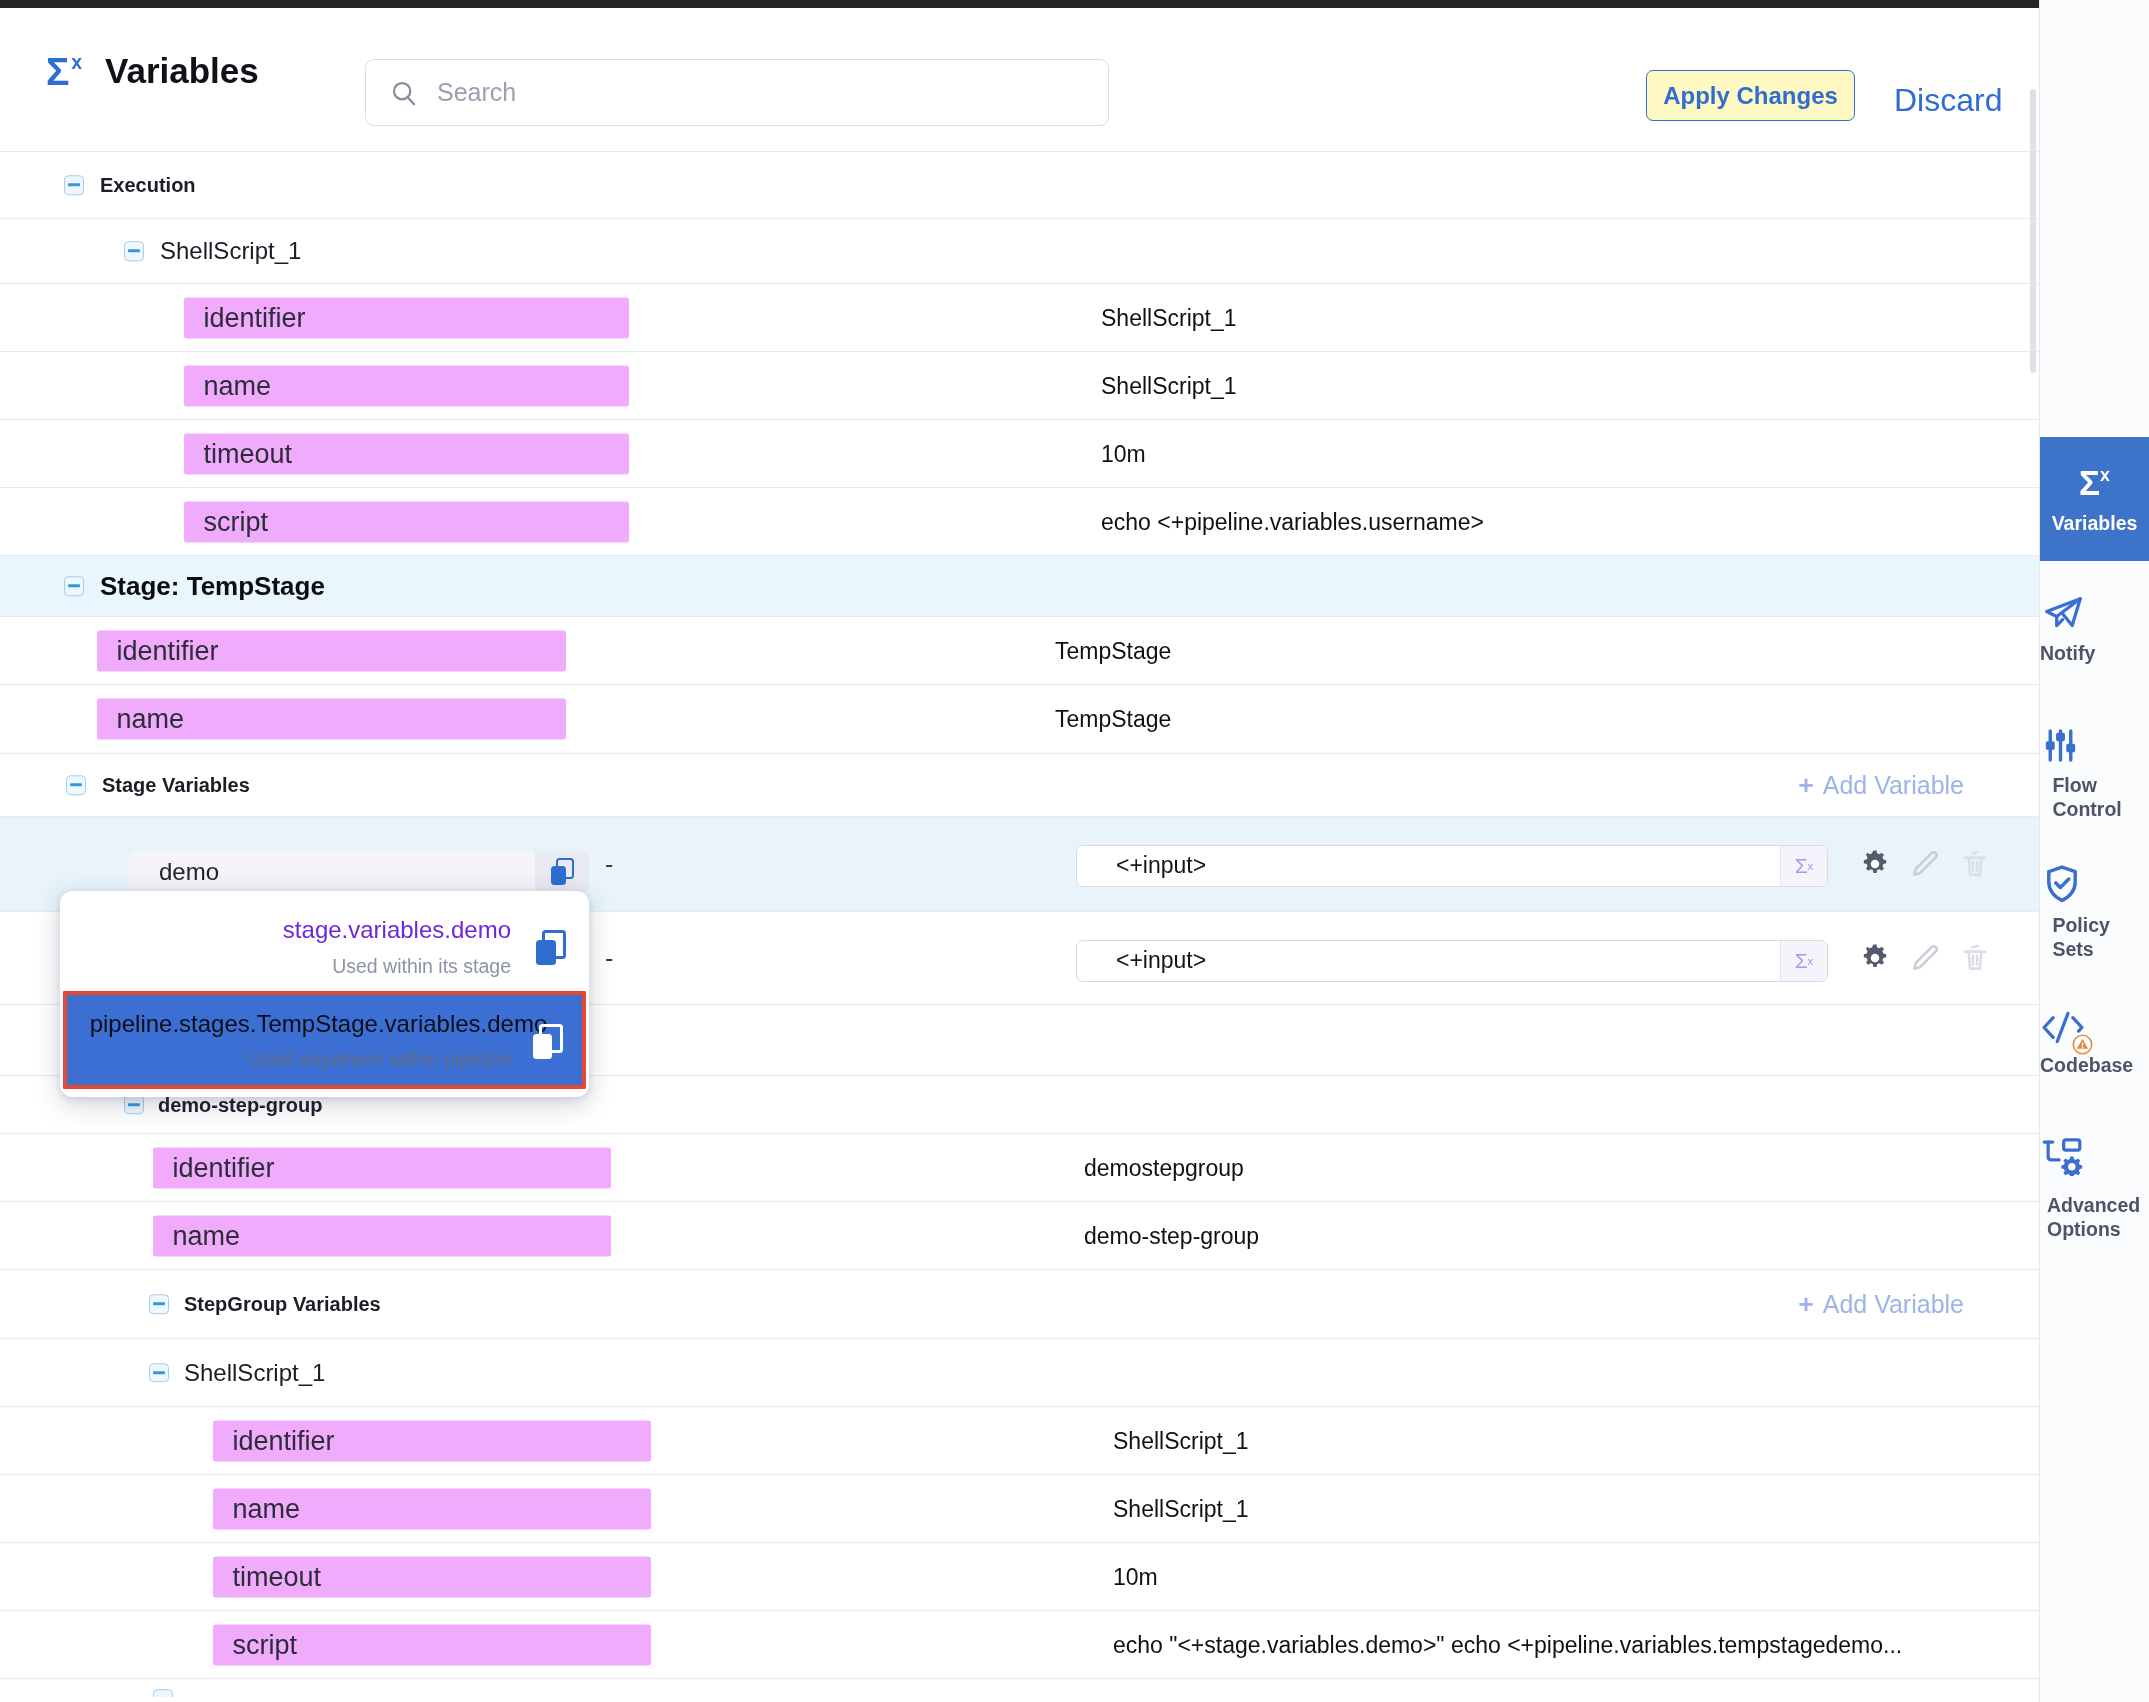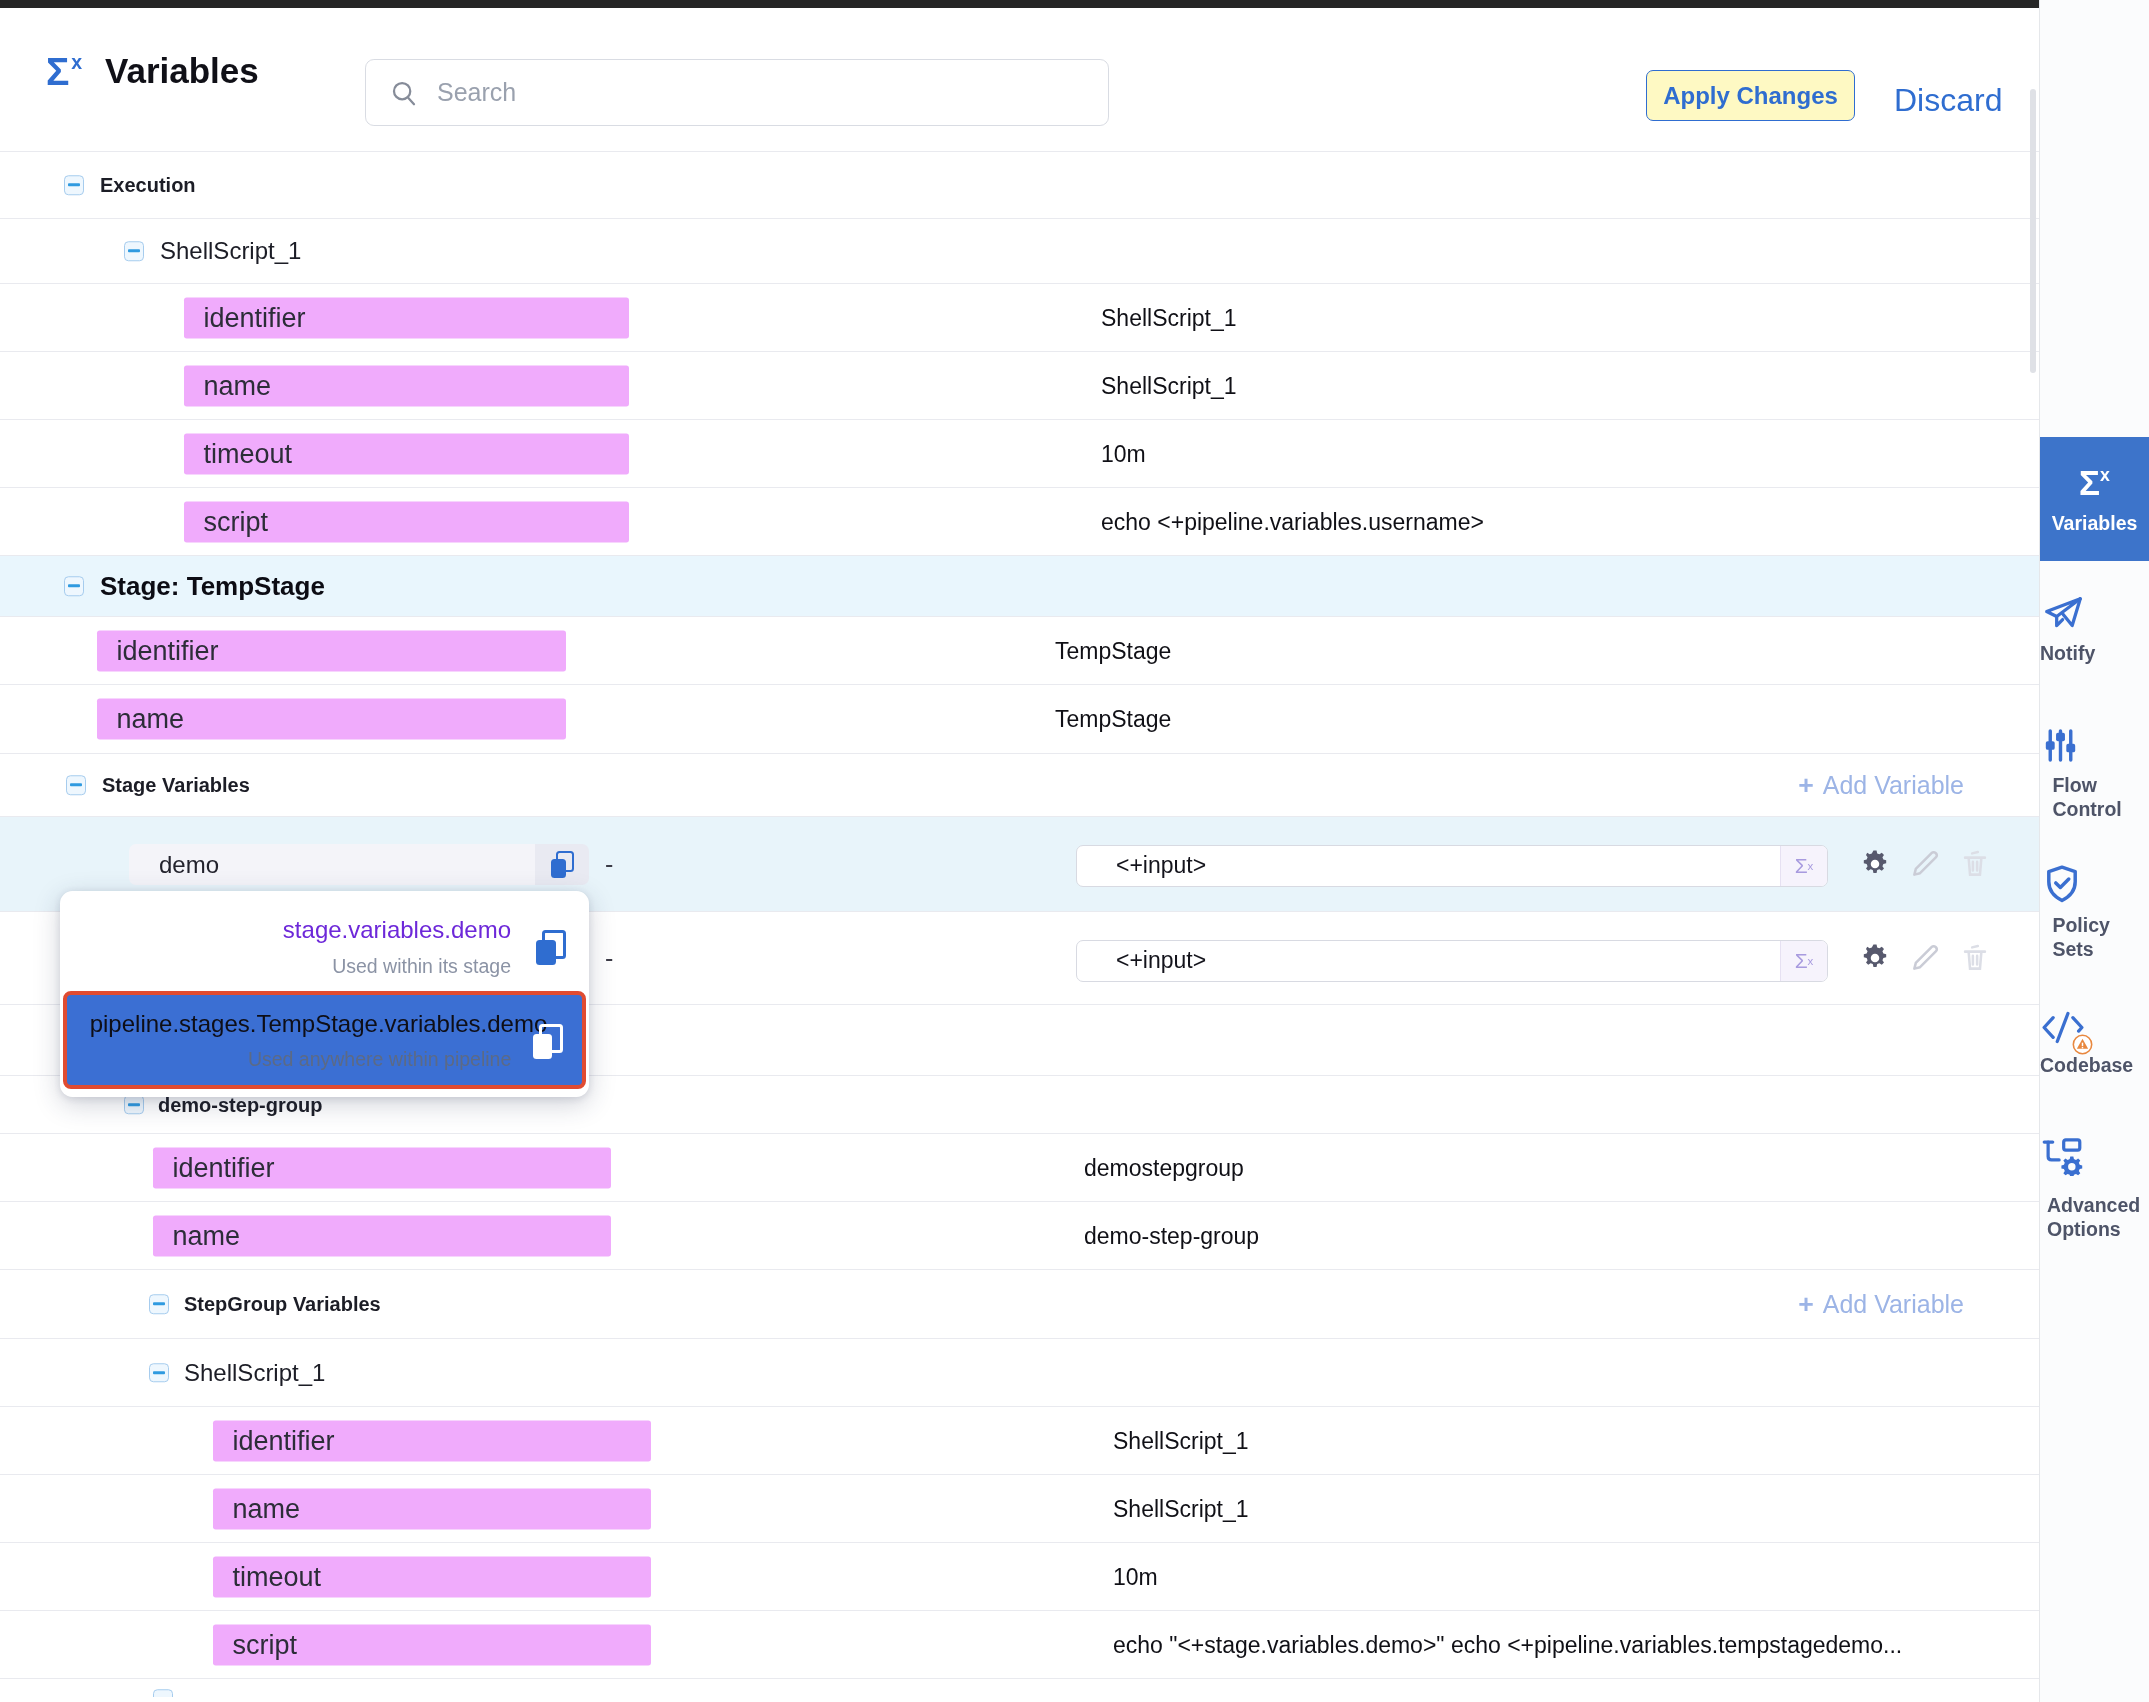--- a/index.html
+++ b/index.html
@@ -42,21 +42,21 @@
   .kv-value{position:absolute;top:50%;transform:translateY(-50%);font-size:23px;color:#101016;white-space:nowrap;}
   .stage-row{background:var(--stage_row_bg);}
   .stage-row .tree-label{font-size:26px;font-weight:700;color:#0c0c14;}
   .section-row .tree-label{font-weight:700;font-size:20px;}
   .add-variable{position:absolute;right:75px;top:50%;transform:translateY(-50%);color:var(--add_link);
                 font-size:25px;font-weight:500;cursor:pointer;white-space:nowrap;}
   .add-variable b{font-weight:600;font-size:26.6px;margin-right:8.9px;}
 
   
   .var-row{background:var(--var_row_bg);}
-  .name-ctl{position:absolute;left:129px;top:27px;width:460px;height:41px;display:flex;border-radius:7px;
+  .name-ctl{position:absolute;left:129px;top:34px;width:460px;height:41px;display:flex;border-radius:7px;
             overflow:hidden;}
   .name-ctl .txt{flex:1;background:#f4f4f9;display:flex;align-items:center;padding-left:30px;
                  font-size:24px;color:#23232d;}
   .name-ctl .copy-seg{width:54px;background:#e9eaf2;display:flex;align-items:center;justify-content:center;cursor:pointer;}
   .dash{position:absolute;left:605px;top:50%;transform:translateY(-50%);font-size:25px;color:#3b3b46;}
   .value-field{position:absolute;left:1076px;top:27.5px;width:752px;height:42px;background:#fff;
                border:0.9px solid #d8dae2;border-radius:7px;display:flex;box-sizing:border-box;overflow:hidden;}
   .value-field .vtxt{flex:1;display:flex;align-items:center;padding-left:39px;font-size:23px;color:#14141c;}
   .value-field .sigma-badge{width:46px;background:#f6f3fc;border-left:0.9px solid #e6e1f2;display:flex;
                align-items:center;justify-content:center;font-size:21px;color:var(--sigma_badge);cursor:pointer;}
@@ -75,21 +75,21 @@
   .copy.big .front{width:19.5px;height:25px;}
 
   
   .popup{position:absolute;left:60px;top:891px;width:529px;height:206px;background:#fff;border-radius:12.4px;
          box-shadow:0 7px 26.6px rgba(40,50,80,.22), 0 1.8px 7px rgba(40,50,80,.12);z-index:5;}
   .popup-item1{position:absolute;left:0;top:0;width:100%;height:100px;cursor:pointer;}
   .popup-item1 .t{position:absolute;right:78px;top:25px;font-size:24px;color:#6d28d9;white-space:nowrap;}
   .popup-item1 .s{position:absolute;right:78px;top:64px;font-size:19.5px;color:#8b93a5;white-space:nowrap;}
   .popup-item1 .copy{position:absolute;right:23px;top:39px;}
   .popup-item2{position:absolute;left:2.7px;right:2.7px;top:100px;height:98px;background:var(--highlight_bg);
-               border:4.4px solid var(--highlight_border);border-radius:8px;box-sizing:border-box;cursor:pointer;}
+               border:4.4px solid var(--highlight_border);border-radius:1px;box-sizing:border-box;cursor:pointer;}
   .popup-item2 .t{position:absolute;left:23px;top:15px;font-size:24px;color:#0e0e16;white-space:nowrap;}
   .popup-item2 .s{position:absolute;right:71px;top:53px;font-size:19.5px;color:#5c6a85;white-space:nowrap;}
   .popup-item2 .copy{position:absolute;right:19.5px;top:29px;}
 
   
   .sidebar{position:absolute;left:2039px;top:0;width:110px;height:1702px;background:#fbfcfd;
            border-left:0.9px solid #e5e7ea;box-sizing:border-box;}
   .rail-item{position:absolute;left:0;width:100%;text-align:left;cursor:pointer;}
   .rail-item .lbl{font-size:19.5px;font-weight:600;color:#4e5468;line-height:24px;}
   .rail-active{position:absolute;left:0;top:437px;width:100%;height:124px;background:var(--sidebar_active_bg);

